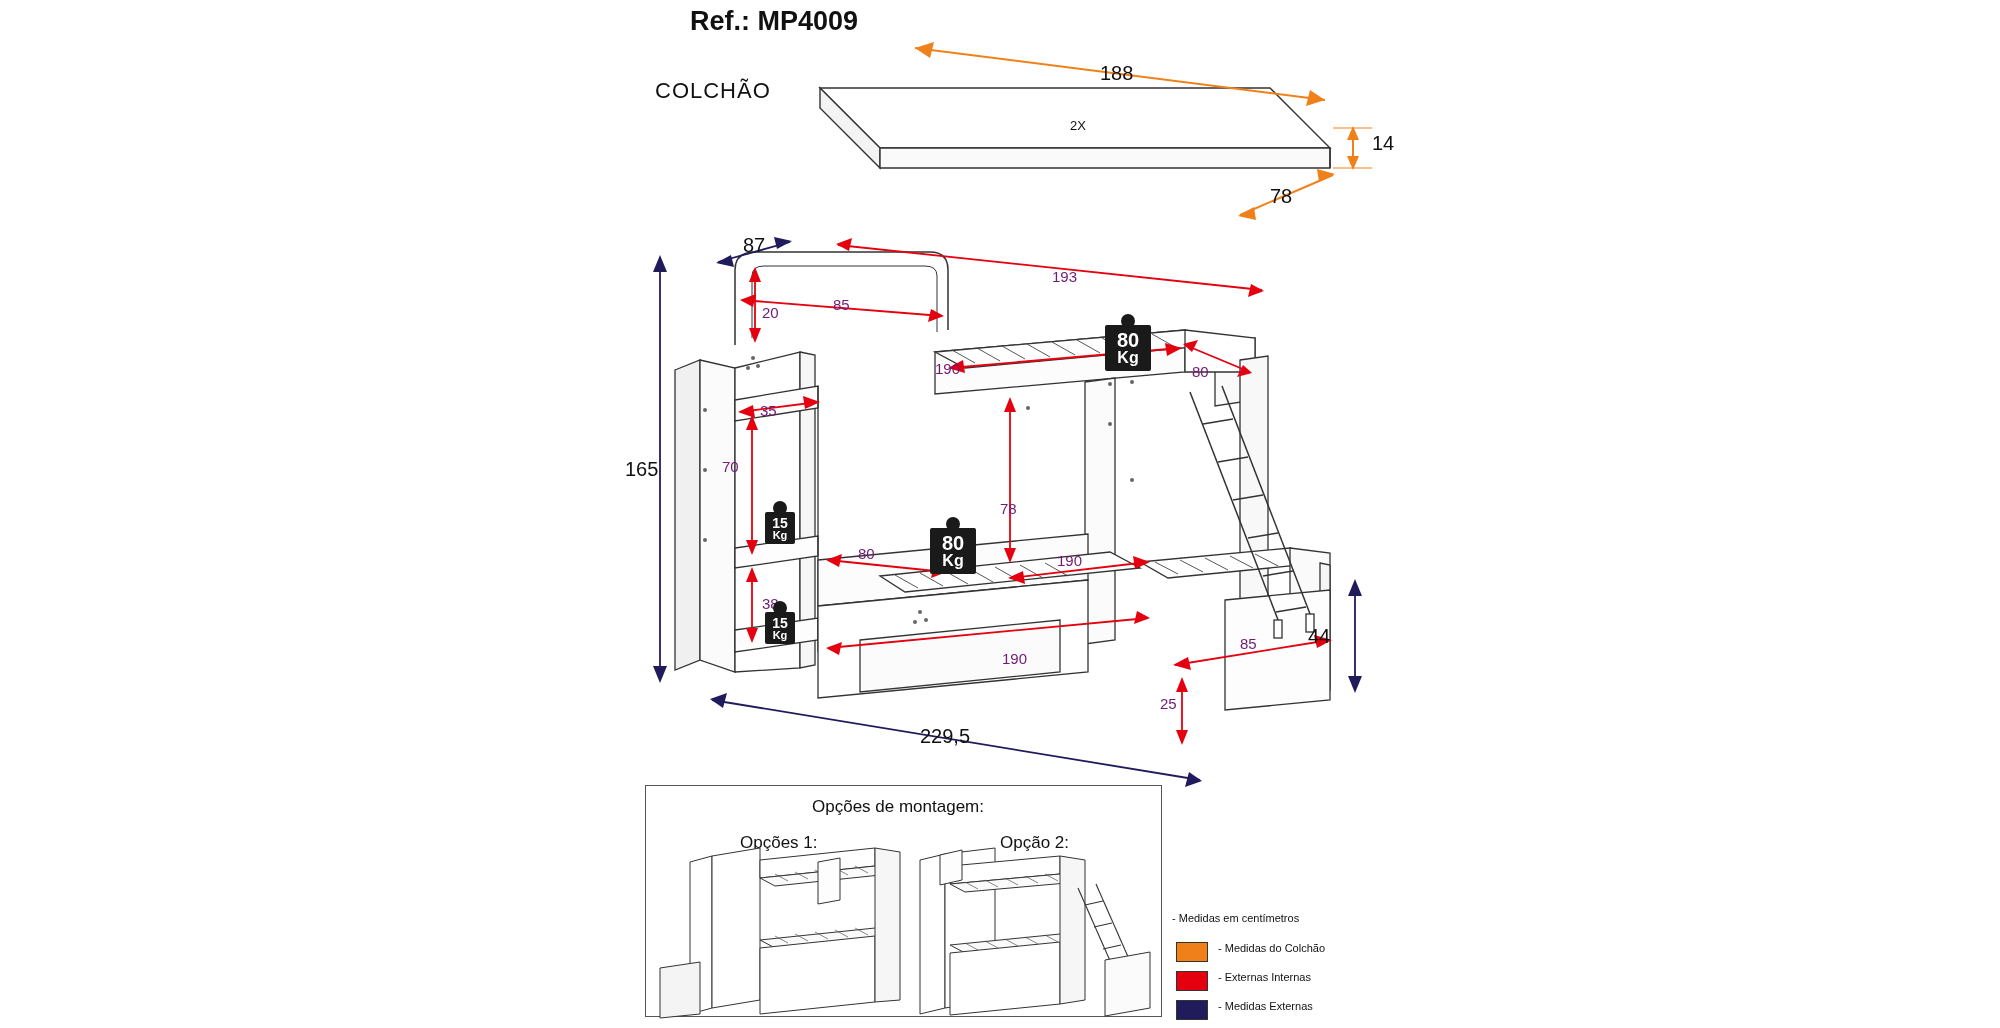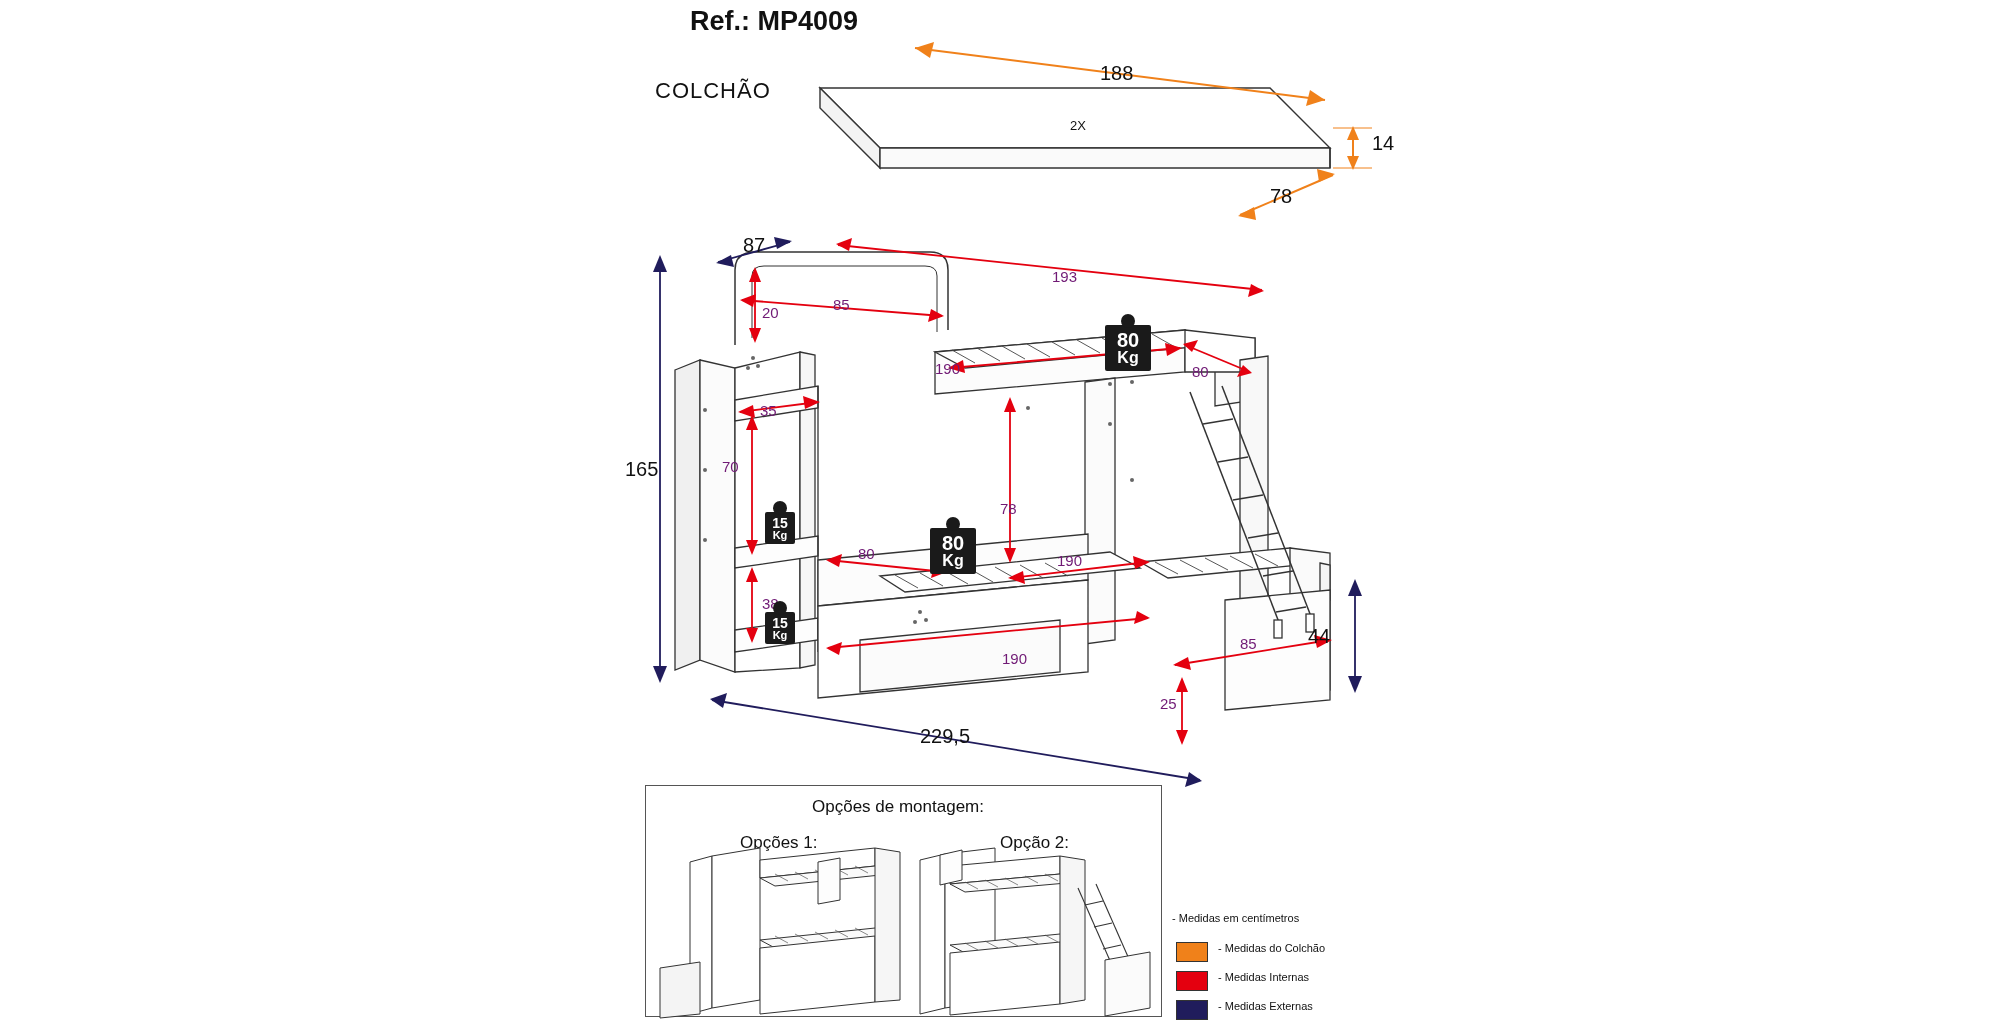--- a/index.html
+++ b/index.html
@@ -350,18 +350,18 @@
       <polygon points="940,855 962,850 962,880 940,885" fill="#fdfdfd"></polygon>
     </g>
   </svg>
 
   <div class="txt legend-txt" style="left:1172px;top:912px;">- Medidas em centímetros</div>
 
   <div class="swatch" style="left:1176px;top:942px;background:#F0811A;"></div>
   <div class="txt legend-txt" style="left:1218px;top:942px;">- Medidas do Colchão</div>
 
   <div class="swatch" style="left:1176px;top:971px;background:#E4000F;"></div>
-  <div class="txt legend-txt" style="left:1218px;top:971px;">- Medidas Internas</div>
+  <div class="txt legend-txt" style="left:1218px;top:971px;">- Externas Internas</div>
 
   <div class="swatch" style="left:1176px;top:1000px;background:#201C5C;"></div>
   <div class="txt legend-txt" style="left:1218px;top:1000px;">- Medidas Externas</div>
 
 </div>
 
 </body></html>

